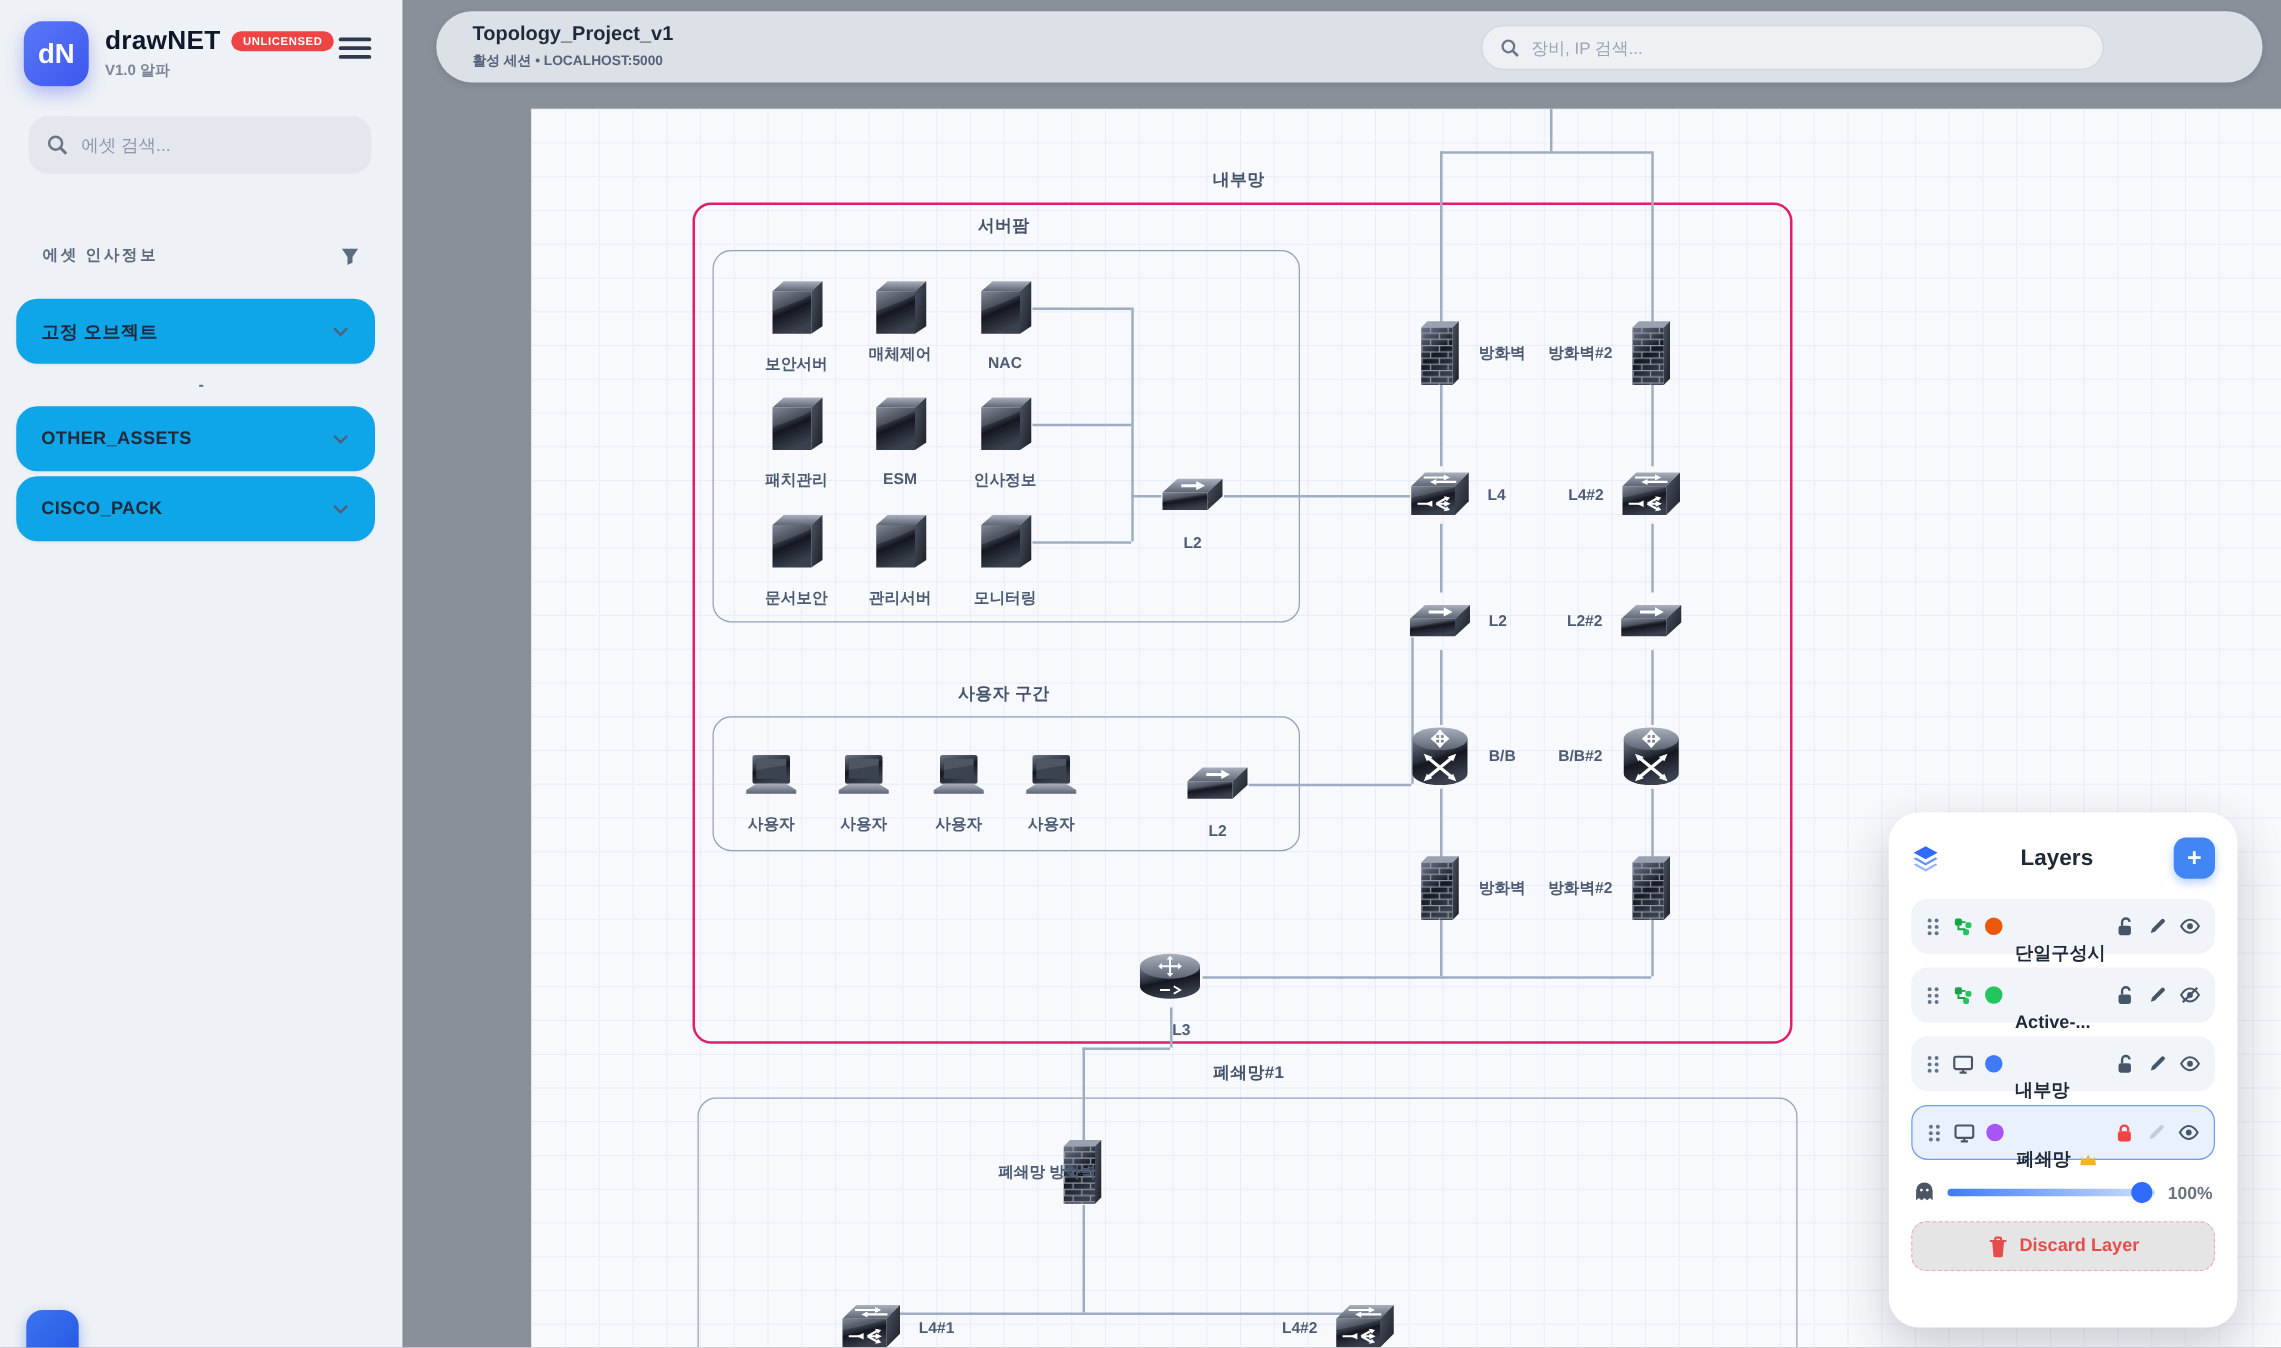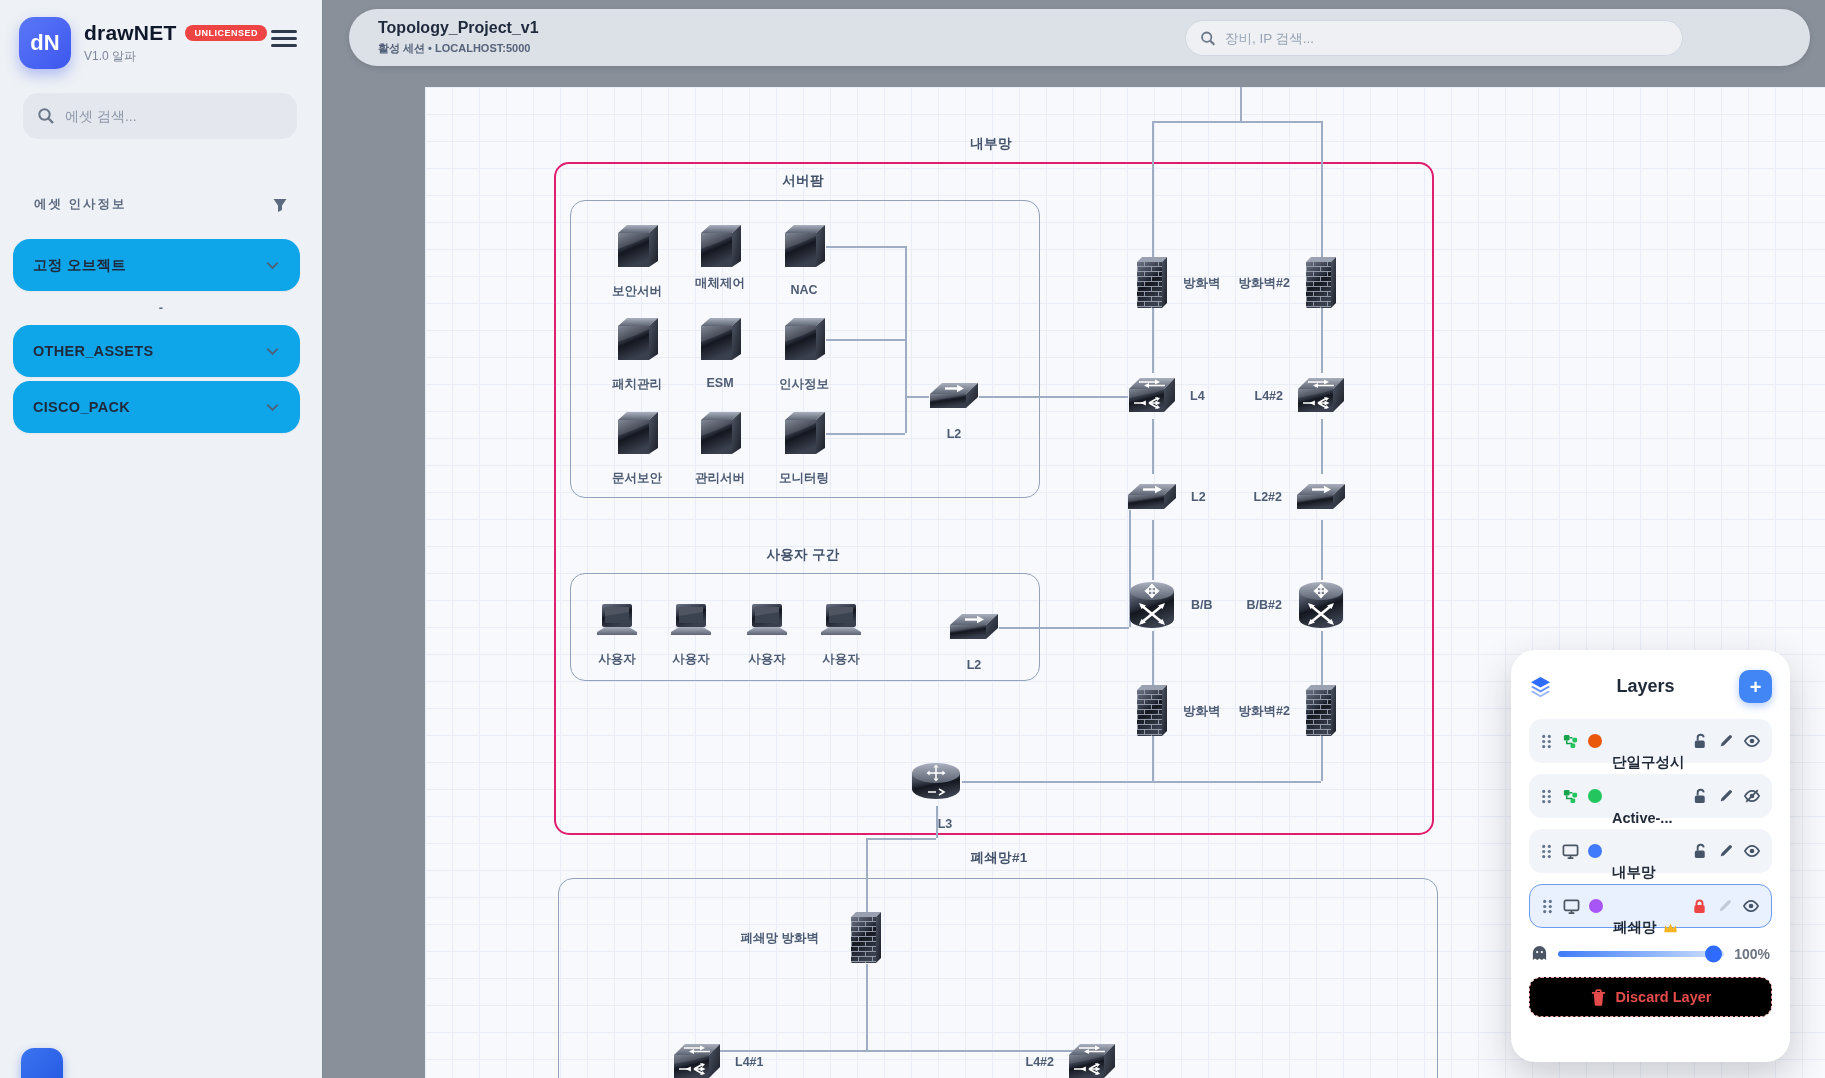--- a/index.html
+++ b/index.html
@@ -11,21 +11,21 @@
              box-shadow:1px 0 0 rgba(0,0,0,.06); }
   .logo-row { position:absolute; left:19px; top:14px; width:284px; height:58px; display:flex; align-items:center; }
   .logo-sq { width:52px; height:52px; border-radius:15px; background:linear-gradient(135deg,#5a78f8,#3d56ee);
              color:#fff; font-weight:bold; font-size:22px; display:flex; align-items:center; justify-content:center;
              box-shadow:0 6px 14px rgba(61,86,238,.35); }
   .logo-txt { margin-left:13px; }
   .app-name-row { display:flex; align-items:center; gap:9px; }
   .app-name { font-size:21px; font-weight:bold; color:#0f172a; letter-spacing:.2px; }
   .badge { background:#ef4444; color:#fff; font-size:9px; font-weight:bold; letter-spacing:.5px;
            padding:3px 9px; border-radius:9px; }
-  .app-ver { font-size:12px; color:#7c8698; font-weight:normal; margin-top:3px; }
+  .app-ver { font-size:12px; color:#7c8698; font-weight:bold; margin-top:3px; }
   .hamburger { position:absolute; right:25px; top:26px; width:26px; height:22px; cursor:pointer; }
   .hamburger span { display:block; height:3px; border-radius:2px; background:#2f3a4c; margin:4px 0; }
 
   .side-search { position:absolute; left:23px; top:93px; width:274px; height:46px; background:#e4e8ee;
                  border-radius:15px; display:flex; align-items:center; padding:0 14px; }
   .side-search svg { flex:none; }
   .side-search input { border:none; outline:none; background:transparent; font-size:14px; color:#334155;
                        margin-left:10px; width:100%; font-family:inherit; }
   .side-search input::placeholder { color:#8d97a9; }
 
@@ -81,21 +81,21 @@
                          white-space:nowrap; overflow:hidden; display:flex; align-items:center; gap:6px;margin-top:43px; }
   .lr-dot { width:14px; height:14px; border-radius:50%; margin-left:9px; flex:none; }
   .lr-acts { display:flex; align-items:center; gap:9px; margin-left:6px; }
   .lr-acts svg { cursor:pointer; }
   .opacity-row { display:flex; align-items:center; gap:10px; margin:16px 2px 14px 2px; }
   .op-track { position:relative; flex:1; height:6px; border-radius:3px;
               background:linear-gradient(to right,#3f7bfa,#cfe0fb); cursor:pointer; }
   .op-thumb { position:absolute; right:2px; top:50%; transform:translate(0,-50%); width:17px; height:17px;
               border-radius:50%; background:#2f6bff; cursor:pointer; }
   .op-val { font-size:14px; color:#6b7280; font-weight:bold; }
-  .discard-btn { width:100%; height:40px; border-radius:12px; background:#000000; border:1.6px dashed #f1a9a9;
+  .discard-btn { width:100%; height:40px; border-radius:12px; background:#e5e5e5; border:1.6px dashed #f1a9a9;
                  color:#e74c4c; font-size:14.5px; font-weight:bold; cursor:pointer; display:flex; align-items:center;
                  justify-content:center; gap:9px; font-family:inherit; }
 </style>
 </head>
 <body>
 
 <svg width="0" height="0" style="position:absolute" aria-hidden="true">
   <defs>
     <linearGradient id="gFront" x1="0" y1="0" x2="0.4" y2="1">
       <stop offset="0" stop-color="#707787"></stop>
@@ -389,21 +389,21 @@
         <use href="#sym-firewall"></use>
       </svg></div>
     <div class="node-label" style="right: 535px; top: 624px; transform: translate(0px, -50%);">방화벽#2</div>
     <div class="node-icon" style="left: 483px; top: 672px; width: 56px; height: 44px;"><svg width="56" height="44">
         <use href="#sym-routerl3"></use>
       </svg></div>
     <div class="node-label" style="left: 520px; top: 730px; transform: translate(-50%, 0px);">L3</div>
     <div class="node-icon" style="left: 423px; top: 824px; width: 36px; height: 54px;"><svg width="36" height="54">
         <use href="#sym-firewall"></use>
       </svg></div>
-    <div class="node-label" style="right: 1006px; top: 851px; transform: translate(0px, -50%);">폐쇄망 방화벽</div>
+    <div class="node-label" style="right: 948px; top: 851px; transform: translate(0px, -50%);">폐쇄망 방화벽</div>
     <div class="node-icon" style="left: 247px; top: 954px; width: 50px; height: 42px;"><svg width="50" height="42">
         <use href="#sym-switch4"></use>
       </svg></div>
     <div class="node-label" style="left: 310px; top: 975px; transform: translate(0px, -50%);">L4#1</div>
     <div class="node-icon" style="left: 642px; top: 954px; width: 50px; height: 42px;"><svg width="50" height="42">
         <use href="#sym-switch4"></use>
       </svg></div>
     <div class="node-label" style="right: 771px; top: 975px; transform: translate(0px, -50%);">L4#2</div>
   </div>
 

